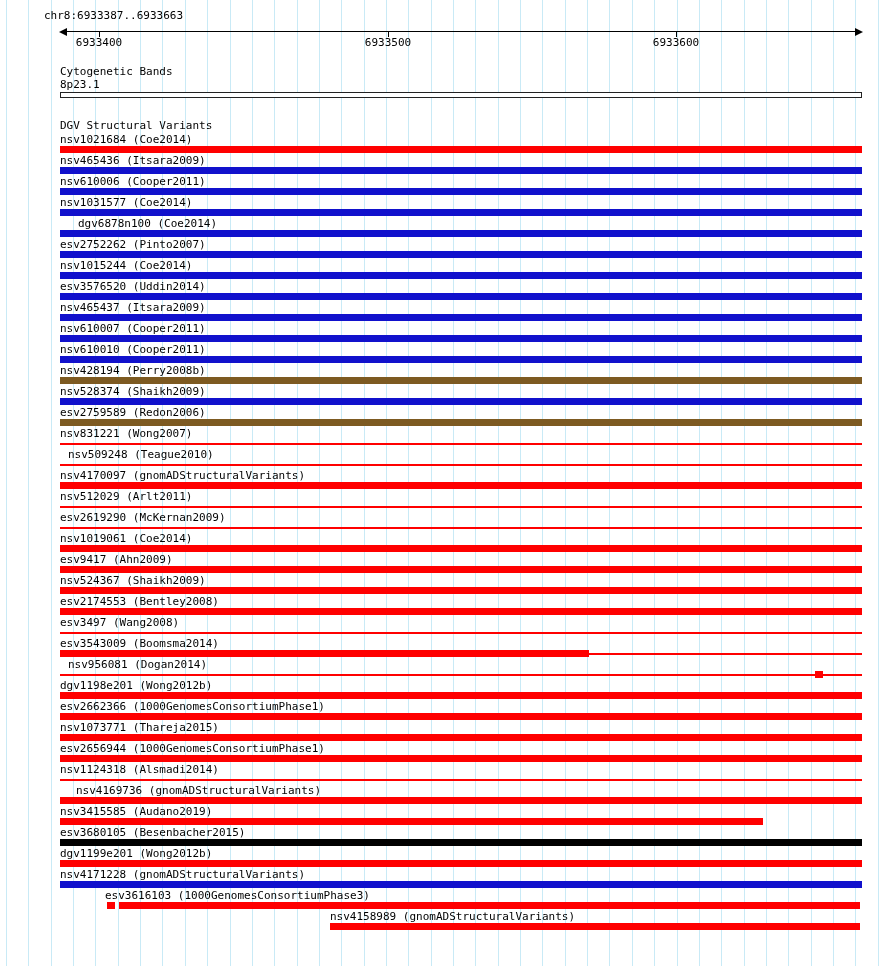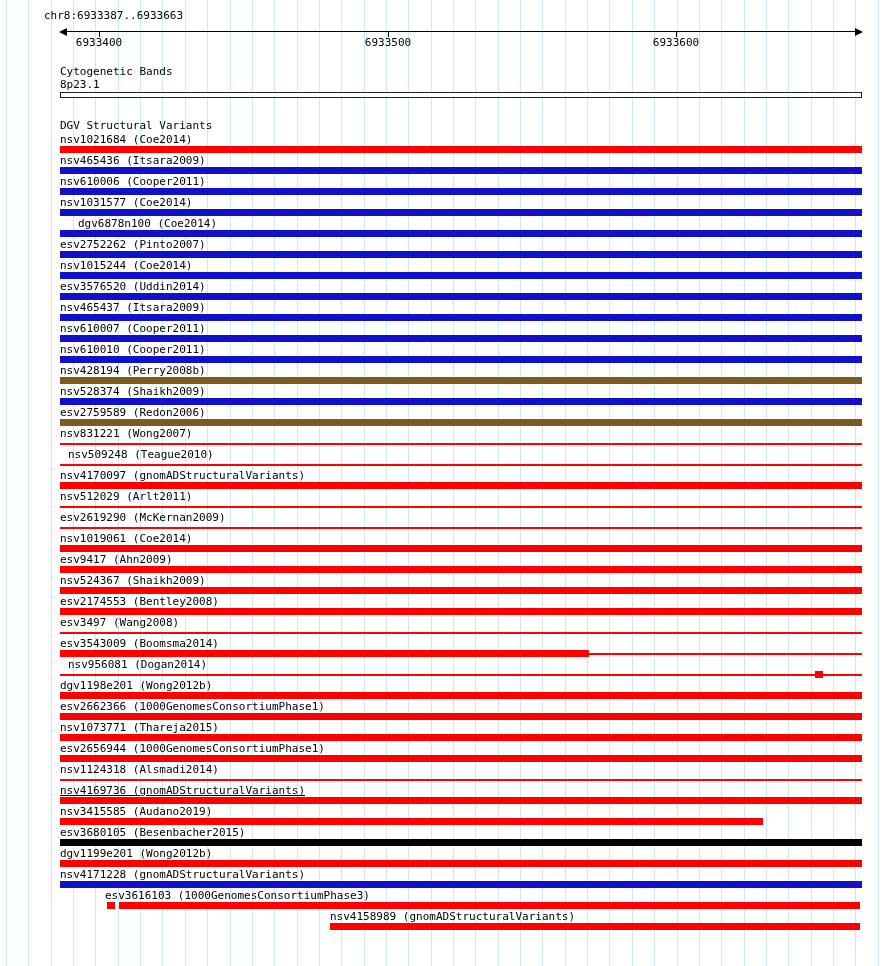--- a/index.html
+++ b/index.html
@@ -215,21 +215,21 @@
       </div>
       <div class="variant-row">
         <div class="variant-label" style="left: 0px;">esv2656944 (1000GenomesConsortiumPhase1)</div>
         <div class="seg seg-bar" style="left: 0%; width: 100%; background: rgb(255, 0, 0);"></div>
       </div>
       <div class="variant-row">
         <div class="variant-label" style="left: 0px;">nsv1124318 (Alsmadi2014)</div>
         <div class="seg seg-line" style="left: 0%; width: 100%; background: rgb(255, 0, 0);"></div>
       </div>
       <div class="variant-row">
-        <div class="variant-label" style="left: 0px; text-decoration: underline;">nsv4169736 (gnomADStructuralVariants)</div>
+        <div class="variant-label" style="left: 16px;">nsv4169736 (gnomADStructuralVariants)</div>
         <div class="seg seg-bar" style="left: 0%; width: 100%; background: rgb(255, 0, 0);"></div>
       </div>
       <div class="variant-row">
         <div class="variant-label" style="left: 0px;">nsv3415585 (Audano2019)</div>
         <div class="seg seg-bar" style="left: 0%; width: 87.6%; background: rgb(255, 0, 0);"></div>
       </div>
       <div class="variant-row">
         <div class="variant-label" style="left: 0px;">esv3680105 (Besenbacher2015)</div>
         <div class="seg seg-bar" style="left: 0%; width: 100%; background: rgb(0, 0, 0);"></div>
       </div>

